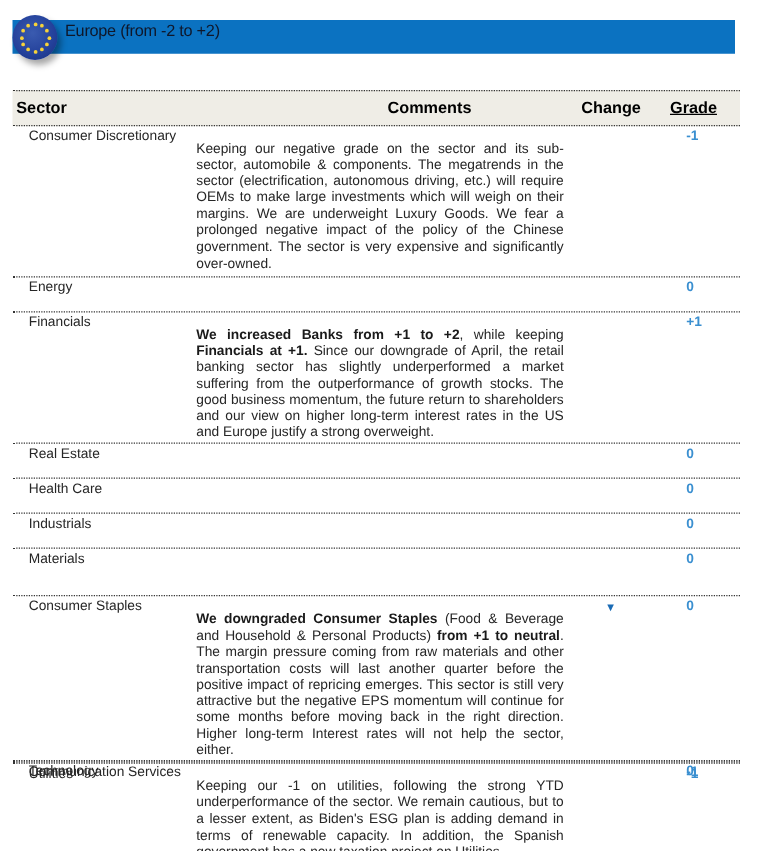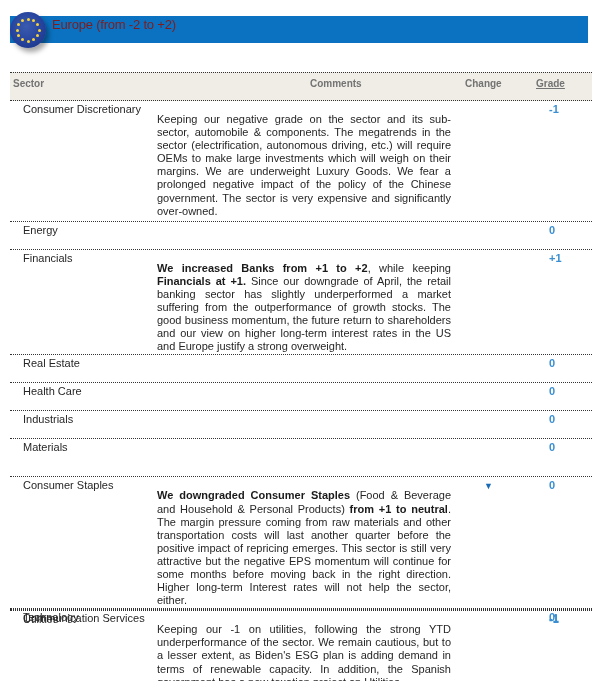--- a/index.html
+++ b/index.html
@@ -5,27 +5,27 @@
   html, body { margin: 0; padding: 0; background: #ffffff; }
   body { width: 609px; height: 681px; position: relative; overflow: hidden;
          font-family: "Liberation Sans", sans-serif; color: #262626; }
 
   .banner { position: absolute; left: 10px; top: 16px; width: 578px; height: 27px;
             background: #0b72c1; }
   .eu-flag { position: absolute; left: 10px; top: 12px; width: 36px; height: 36px;
              border-radius: 50%; background: radial-gradient(circle at 45% 40%, #3a5bb0 0%, #23409a 60%, #1b2f78 100%);
              box-shadow: 3px 4px 5px rgba(0,0,0,0.35); z-index: 2; }
   .eu-flag .star { position: absolute; width: 3px; height: 3px; background: #f7d23a; border-radius: 50%; }
-  .banner-title { position: absolute; left: 52px; top: 17px; font-size: 13px; color: #7f1d1d;
+  .banner-title { position: absolute; left: 52px; top: 17px; font-size: 13px; color: #0f172a;
                   letter-spacing: -0.2px; z-index: 3; }
 
   .table { position: absolute; left: 10px; top: 72px; width: 498px; }
   .thead { position: relative; height: 27px; background: #efede6;
            border-top: 1px dotted #333; border-bottom: 1px dotted #333; width: 498px; }
-  .thead span { position: absolute; top: 5px; font-size: 10px; font-weight: bold; color: #737373; }
+  .thead span { position: absolute; top: 5px; font-size: 13px; font-weight: bold; color: #000000; }
   .th-sector { left: 3px; }
   .th-comments { left: 260px; margin-left: 40px; }
   .th-change { left: 455px; }
   .th-grade { left: 526px; text-decoration: underline; }
 
   .row { position: relative; width: 498px; border-bottom: 1px dotted #333; }
   .sector { position: absolute; left: 13px; top: 2px; font-size: 11px; color: #262626; white-space: nowrap; }
   .comment { margin-left: 147px; width: 294px; font-size: 11px; line-height: 13.1px;
              text-align: justify; padding: 12px 0 1px 0; color: #262626; min-height: 14px; }
   .comment b { font-weight: bold; color: #1a1a1a; }

